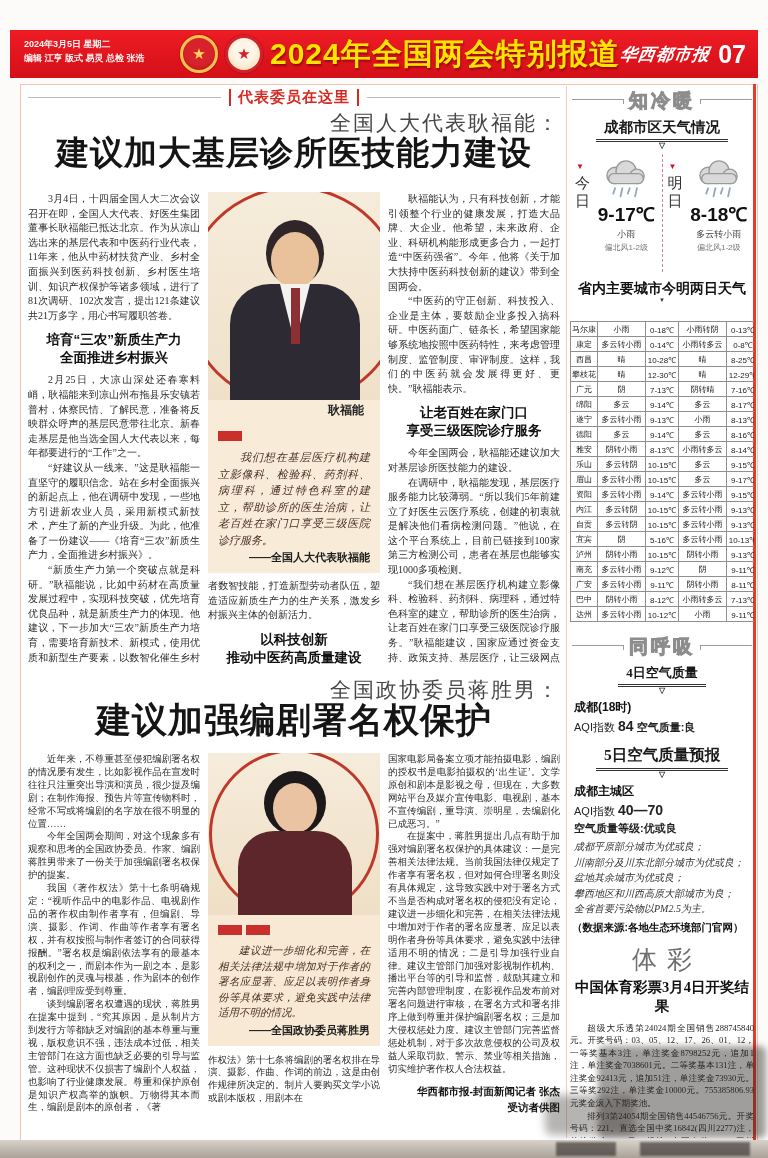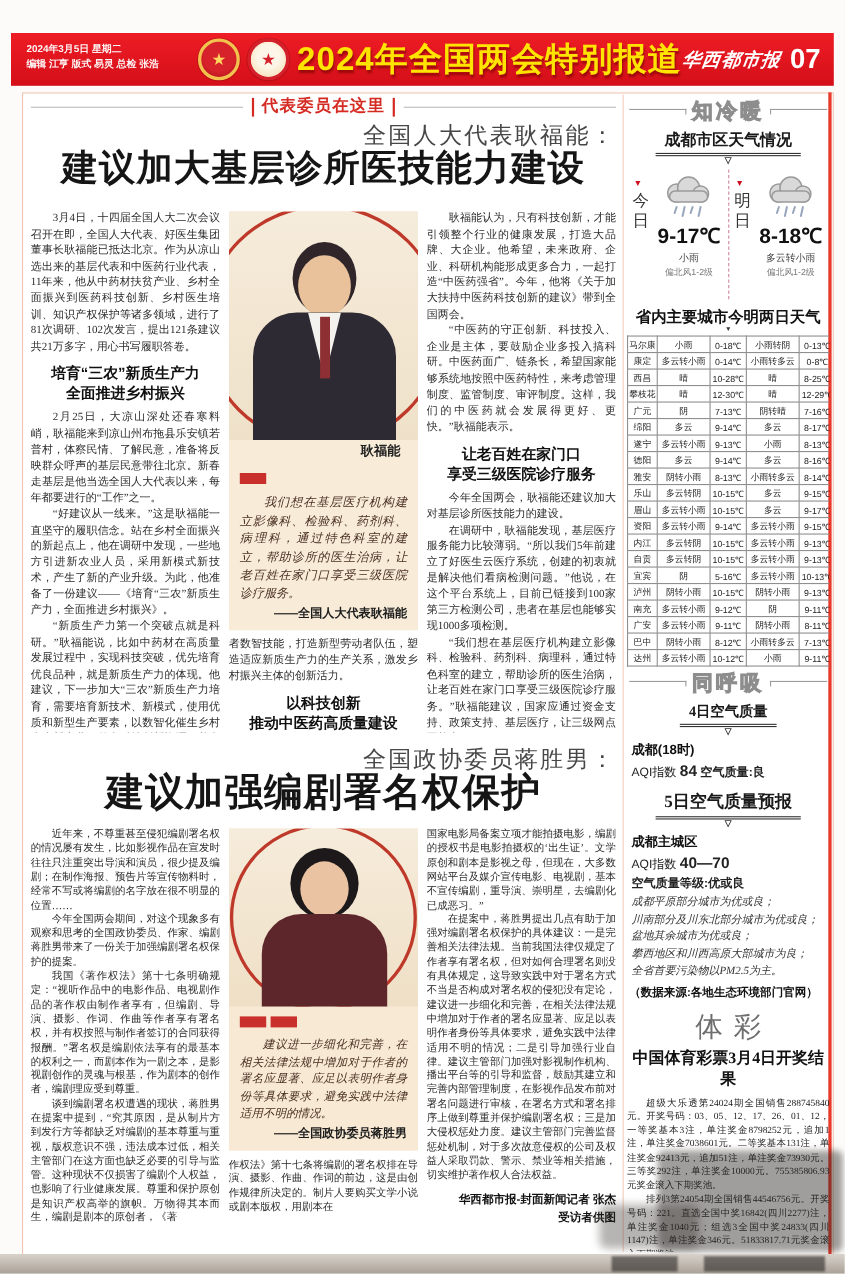--- a/index.html
+++ b/index.html
@@ -76,21 +76,21 @@
   .day-label{width:15px;font-size:15px;color:#333;line-height:1.2;word-break:break-all;
     margin:14px 1px 0 5px;font-family:"Liberation Serif",serif;}
   .fc-main{flex:1;text-align:center;}
   .cloud{display:block;margin:0 auto;}
   .temp{font-size:19px;font-weight:bold;color:#111;letter-spacing:0;margin-top:1px;}
   .desc{font-size:9px;color:#444;margin-top:1px;}
   .wind{font-size:8px;color:#7a7a7a;margin-top:1px;}
   .table-title{font-family:"Liberation Serif",serif;font-weight:bold;font-size:14px;color:#111;
     text-align:center;margin:4px 0 2px;position:relative;}
   .table-title:after{content:"▼";display:block;font-size:6px;color:#333;line-height:5px;}
-  .wtable{width:100%;border-collapse:collapse;table-layout:fixed;margin-top:2px;}
+  .wtable{width:100%;border-collapse:collapse;table-layout:fixed;margin-top:18px;}
   .wtable td{border:1px solid #8f8f8f;font-size:8px;color:#222;text-align:center;
     padding:1.5px 0;white-space:nowrap;overflow:hidden;height:10.5px;}
   .wtable td:nth-child(1){width:26px;}
   .wtable td:nth-child(2),.wtable td:nth-child(4){width:47px;}
   .wtable td:nth-child(3),.wtable td:nth-child(5){width:32px;}
   .air-city{font-weight:bold;font-size:12px;color:#111;margin:6px 4px 2px;}
   .air-aqi{font-size:11px;color:#222;margin:0 4px 2px;}
   .air-aqi b{font-size:14px;}
   .air-level{font-size:11px;font-weight:bold;color:#222;margin:0 4px 3px;}
   .air-line{font-family:"Liberation Serif",serif;font-style:italic;font-size:10px;
@@ -416,21 +416,21 @@
           <tr>
             <td>达州</td>
             <td>多云转小雨</td>
             <td>10-12℃</td>
             <td>小雨</td>
             <td>9-11℃</td>
           </tr>
         </tbody>
     </table>
 
-    <div class="hollow-head" style="margin-top:2px;">
+    <div class="hollow-head" style="margin-top:12px;">
       <span class="ln"></span>
       <span class="hollow">同呼吸</span>
       <span class="ln"></span>
     </div>
     <div class="rule-head sm">4日空气质量</div>
     <div class="air-city">成都(18时)</div>
     <div class="air-aqi">
       <span>AQI指数</span>
       <b class="aqi-num">84</b>
       <span style="font-weight:bold;">空气质量:良</span>

